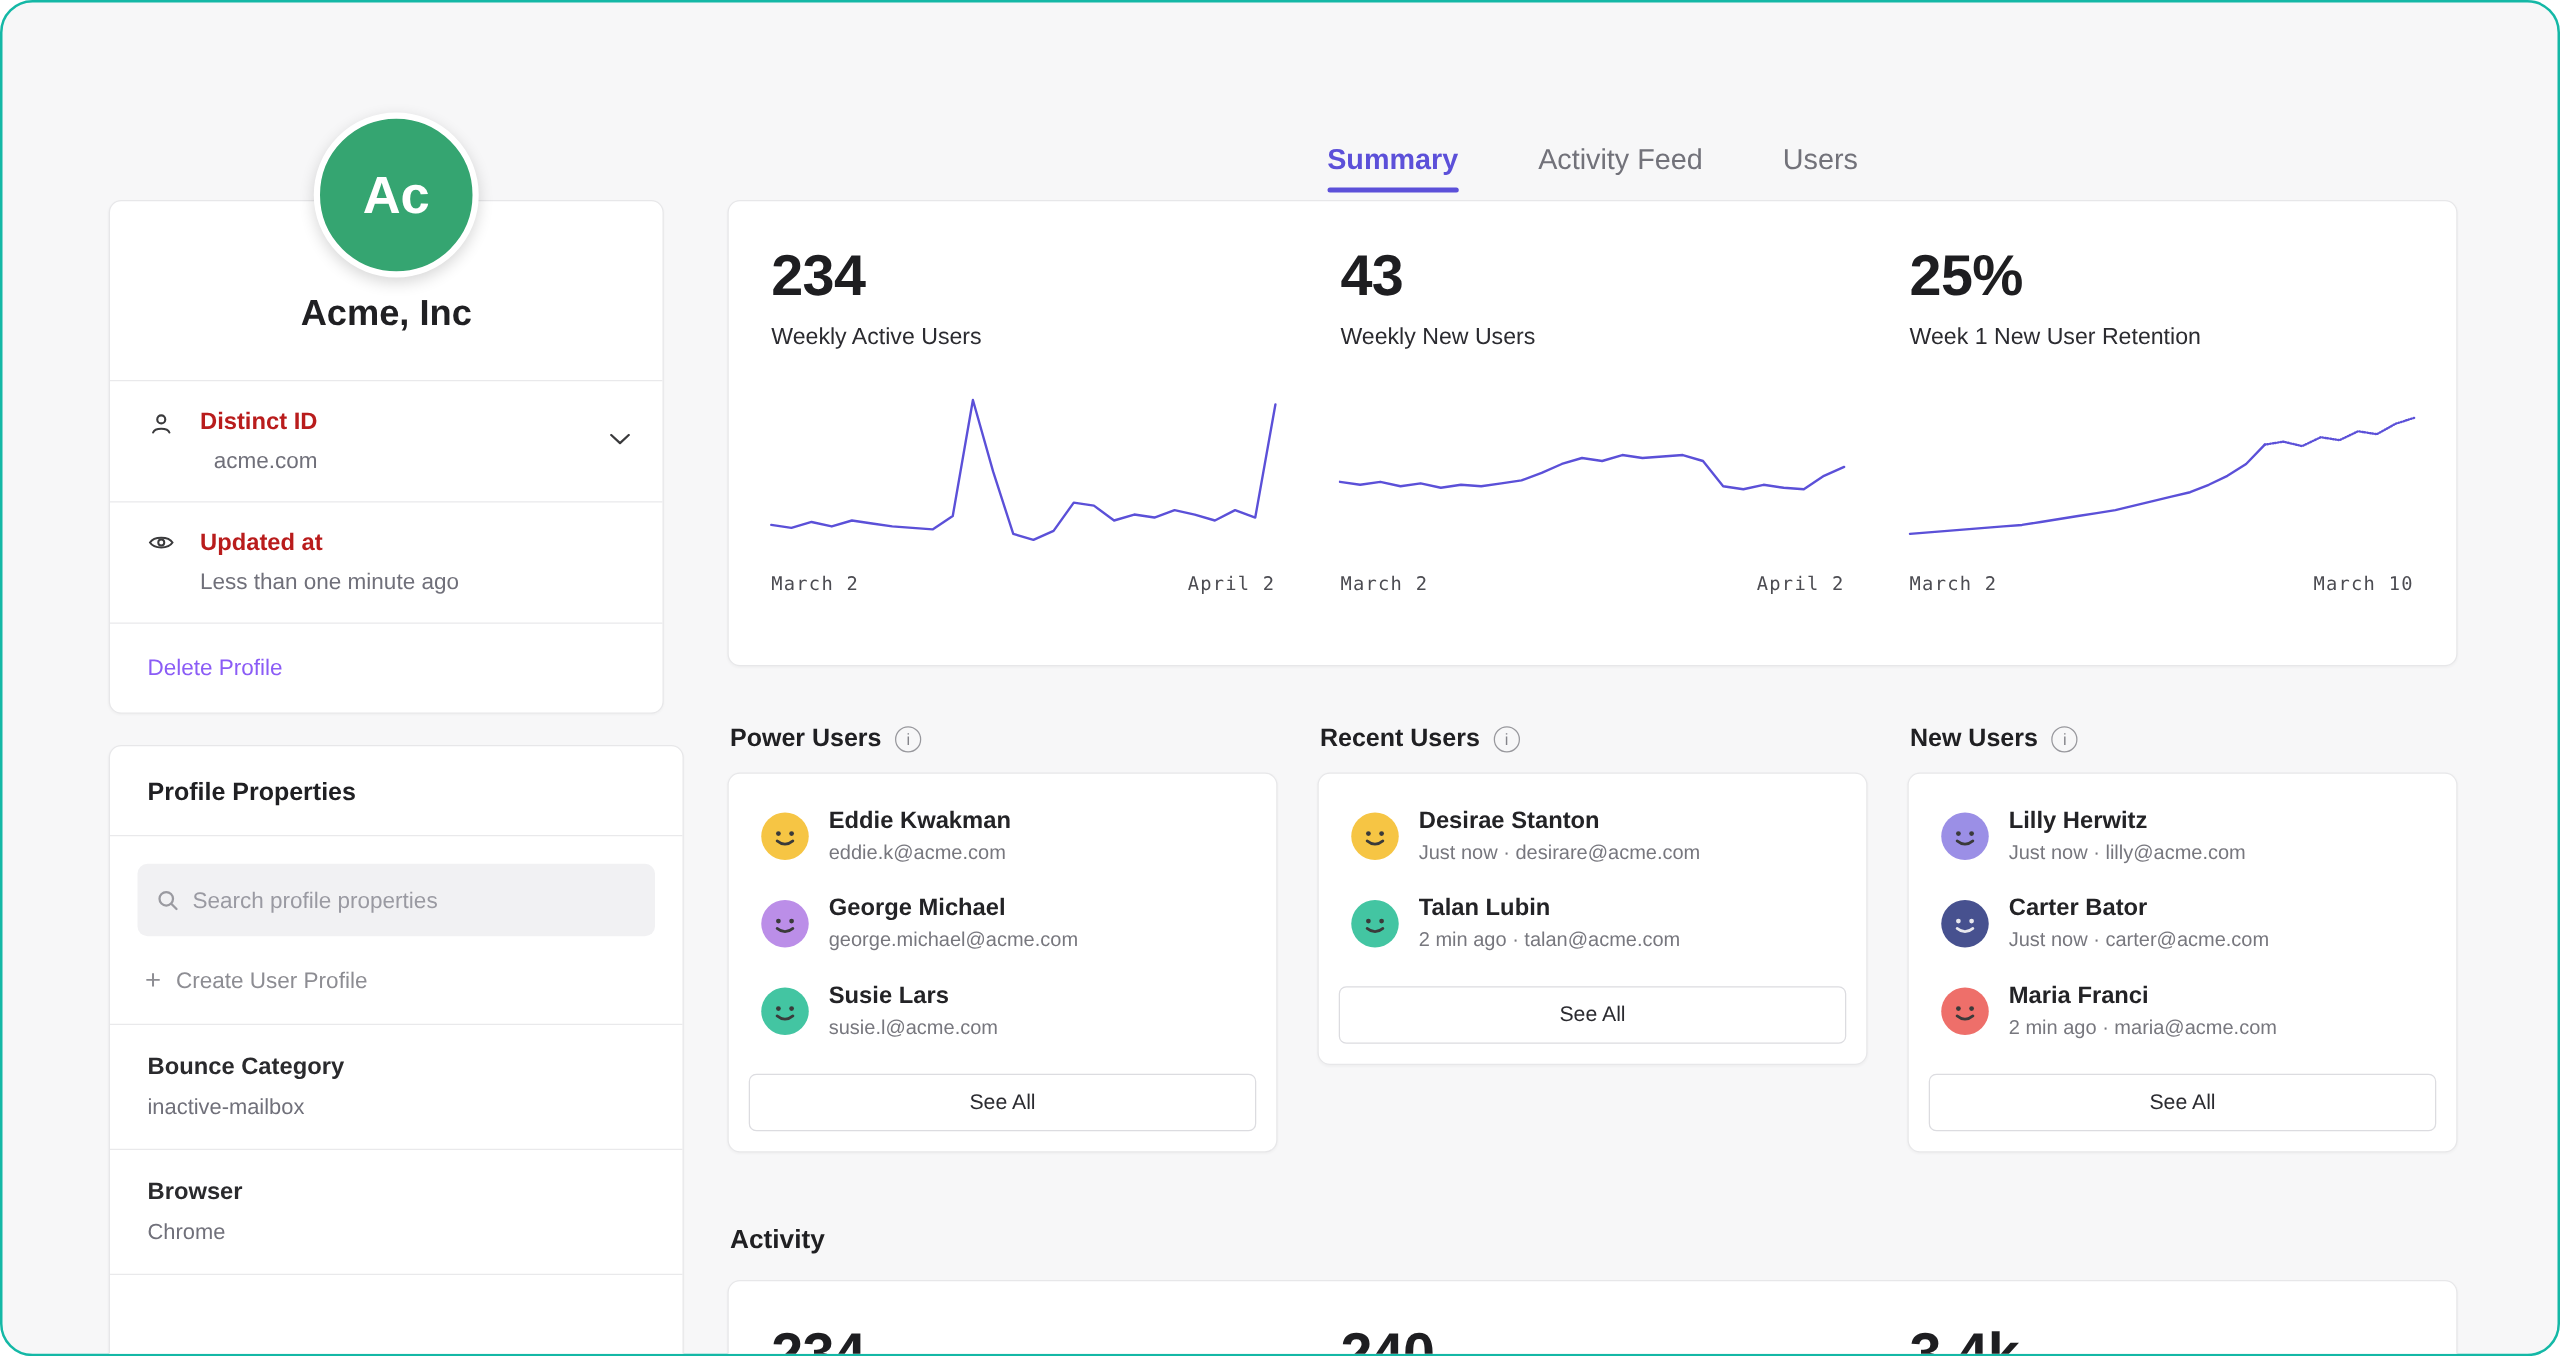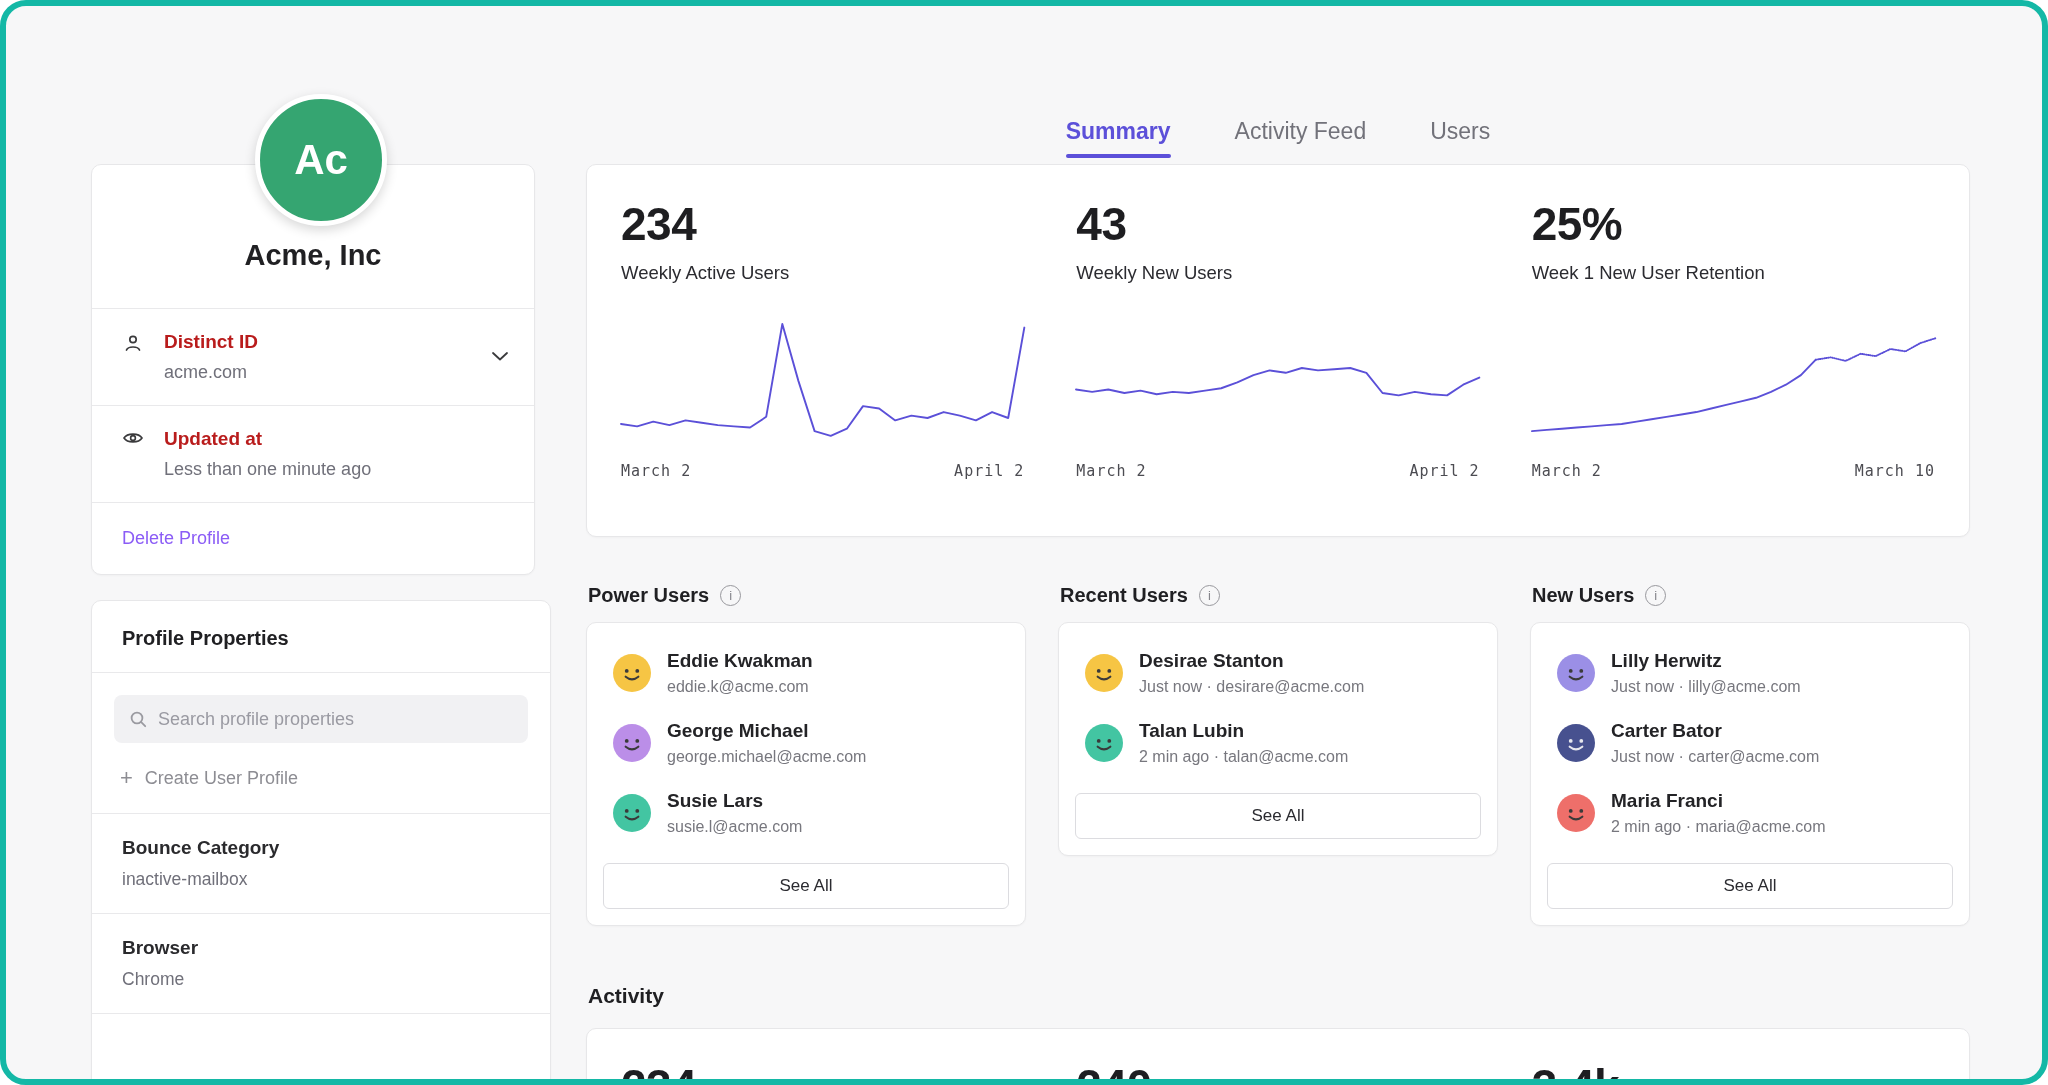--- a/index.html
+++ b/index.html
@@ -6,21 +6,21 @@
   body {
     background: #ffffff;
     font-family: "Liberation Sans", sans-serif;
     -webkit-font-smoothing: antialiased;
   }
   .frame {
     position: relative;
     width: 2048px;
     height: 1085px;
     background: #f7f7f8;
-    border: 6px solid #14b8a6;
+    border: 2px solid #14b8a6;
     border-radius: 26px;
     overflow: hidden;
   }
 
   
   .avatar {
     position: absolute; left: 249px; top: 88px;
     width: 132px; height: 132px;
     border-radius: 50%;
     border: 5px solid #fff;
@@ -42,40 +42,40 @@
     font-size: 29px; font-weight: 700; color: #202023;
   }
   .field-row {
     display: flex; align-items: flex-start;
     border-top: 1px solid #e9e9eb;
     padding: 22px 30px;
     position: relative;
   }
   .f-icon { width: 26px; margin-right: 16px; margin-top: 1px; flex: none; }
   .f-label { font-size: 19px; font-weight: 600; color: #b91c1c; }
-  .f-value { font-size: 18px; color: #70707a; margin-top: 9px; }
+  .f-value { font-size: 18px; color: #70707a; margin-top: 9px; text-align: right; }
   .chev { position: absolute; right: 26px; top: 38px; cursor: pointer; }
   .delete-row {
     border-top: 1px solid #e9e9eb;
     padding: 25px 30px;
     font-size: 18px; color: #8b5cf6;
     cursor: pointer;
   }
 
   .props-card { position: absolute; left: 85px; top: 594px; width: 460px; height: 560px; }
   .pp-title {
     padding: 26px 30px 22px;
     font-size: 20px; font-weight: 700; color: #202023;
     border-bottom: 1px solid #e9e9eb;
   }
   .search-wrap {
     margin: 22px 22px 6px;
     background: #f1f1f3;
     border-radius: 8px;
-    height: 48px;
+    height: 58px;
     display: flex; align-items: center; gap: 11px;
     padding: 16px 15px;
   }
   .search-wrap input {
     border: none; background: transparent; outline: none;
     font-size: 18px; color: #33333a; width: 100%;
     font-family: "Liberation Sans", sans-serif;
   }
   .search-wrap input::placeholder { color: #9a9aa2; }
   .create-row {

